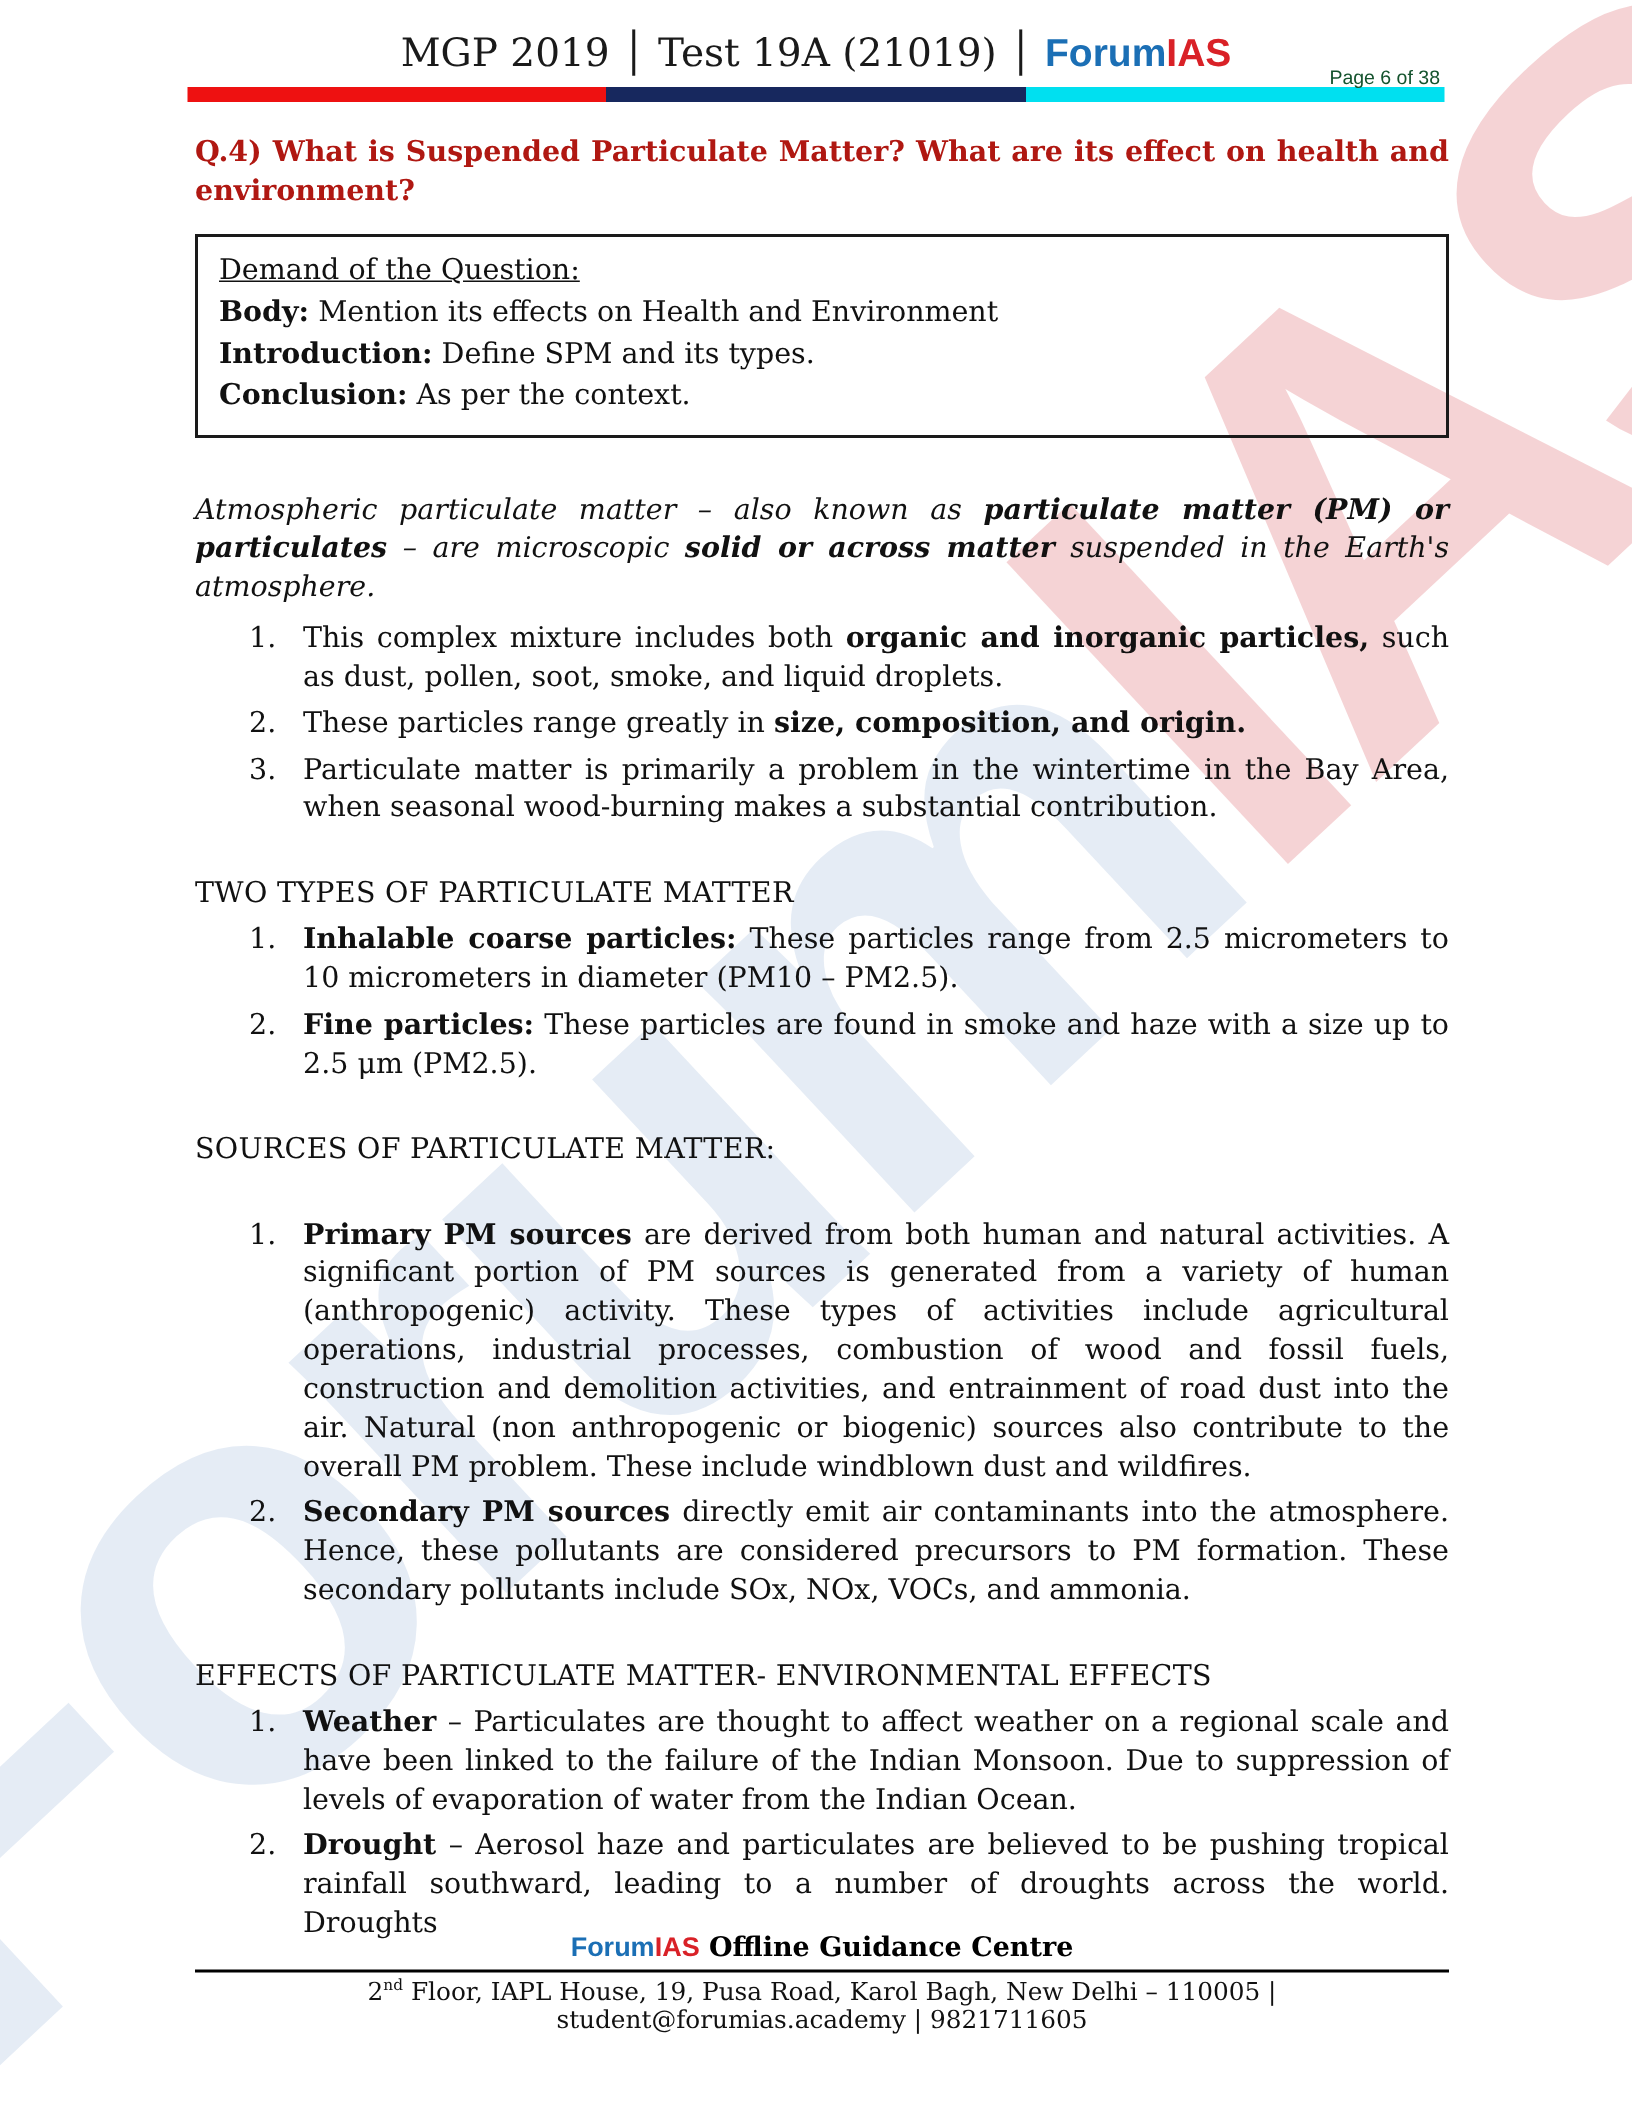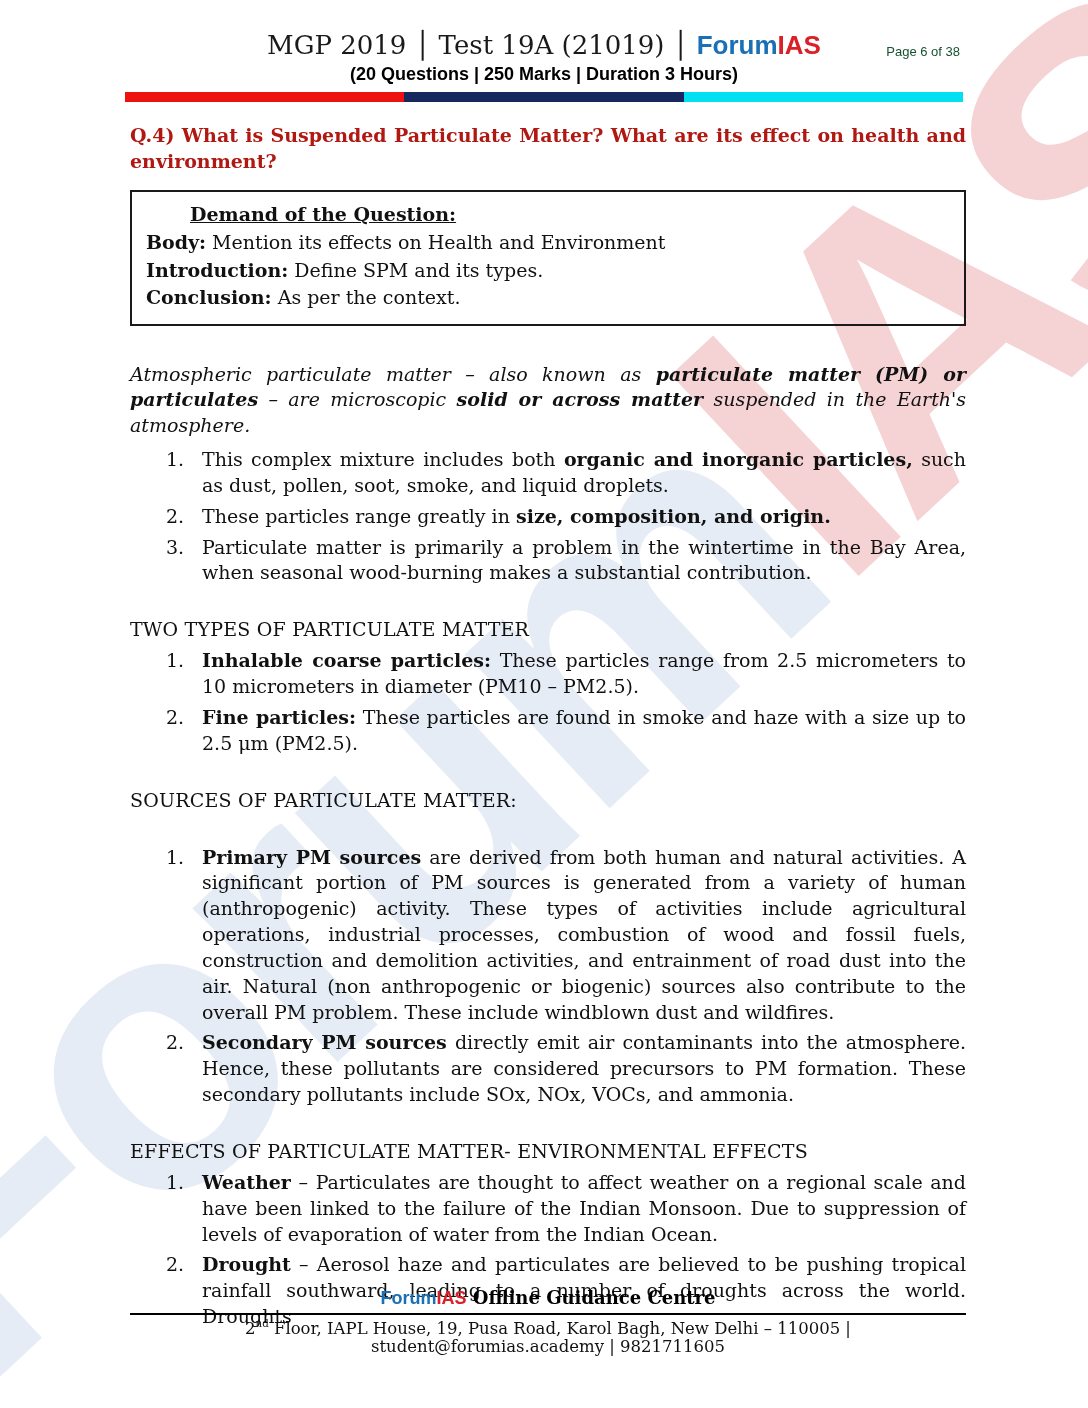--- a/index.html
+++ b/index.html
@@ -14,21 +14,21 @@
   }
   
   .watermark{
     position:absolute; left:50%; top:49%;
     transform:translate(-50%,-52%) rotate(-43deg);
     font-family:"Liberation Sans", sans-serif;
     font-weight:bold; font-size:400px; letter-spacing:-14px;
     white-space:nowrap; z-index:0; pointer-events:none; user-select:none;
   }
   
-  .header{ position:relative; z-index:1; padding-top:30px; }
+  .header{ position:relative; z-index:1; padding-top:20px; }
   .header-title{
     text-align:center; font-size:26px; color:#1a1a1a;
     font-family:"DejaVu Serif", serif;
   }
   .brand{ font-family:"Liberation Sans", sans-serif; font-weight:bold; }
   .page-label{
     position:absolute; top:44px; right:128px;
     font-family:"Liberation Sans", sans-serif; font-size:13px; color:#14532d;
   }
   .header-subtitle{
@@ -50,21 +50,21 @@
     font-weight:bold; font-size:19px; line-height:1.38;
     text-align:justify;
   }
   .demand-box{
     margin-top:16px;
     border:2px solid #1a1a1a;
     padding:9px 14px 12px 14px;
     font-size:19px; line-height:1.45;
     background:transparent;
   }
-  .demand-heading{ font-weight:bold; text-decoration:underline;margin-left:44px; }
+  .demand-heading{ font-weight:normal; text-decoration:underline; }
   .demand-row .b{ font-weight:bold; }
   .b{ font-weight:bold; }
   .i{ font-style:italic; }
   .sup{ vertical-align:super; font-size:0.62em; }
   .para{
     margin-top:36px; font-size:19px; line-height:1.36; text-align:justify;
   }
   .para.italic{ font-style:italic; }
   .sec-heading{
     margin-top:32px; margin-bottom:8px;
@@ -96,21 +96,20 @@
 
   <div class="watermark">
     <span style="color: rgba(110, 150, 200, 0.18);">Forum</span><span style="color: rgba(215, 70, 80, 0.24);">IAS</span>
   </div>
 
   <div class="header">
     <div class="header-title">
       <span>MGP 2019 │ Test 19A (21019) │ </span><span class="brand" style="color: rgb(27, 111, 181);">Forum</span><span class="brand" style="color: rgb(217, 33, 39);">IAS</span>
     </div>
     <div class="page-label">Page 6 of 38</div>
-    <div class="header-subtitle">(20 Questions | 250 Marks | Duration 3 Hours)</div>
     <div class="tricolor-bar">
       <span class="bar-seg" style="background: rgb(238, 17, 17);"></span>
         <span class="bar-seg" style="background: rgb(23, 40, 94);"></span>
         <span class="bar-seg" style="background: rgb(0, 224, 240);"></span>
     </div>
   </div>
 
   <div class="content">
     <div class="q-title" style="color: rgb(176, 24, 18);">Q.4) What is Suspended Particulate Matter? What are its effect on health and environment?</div>
 

